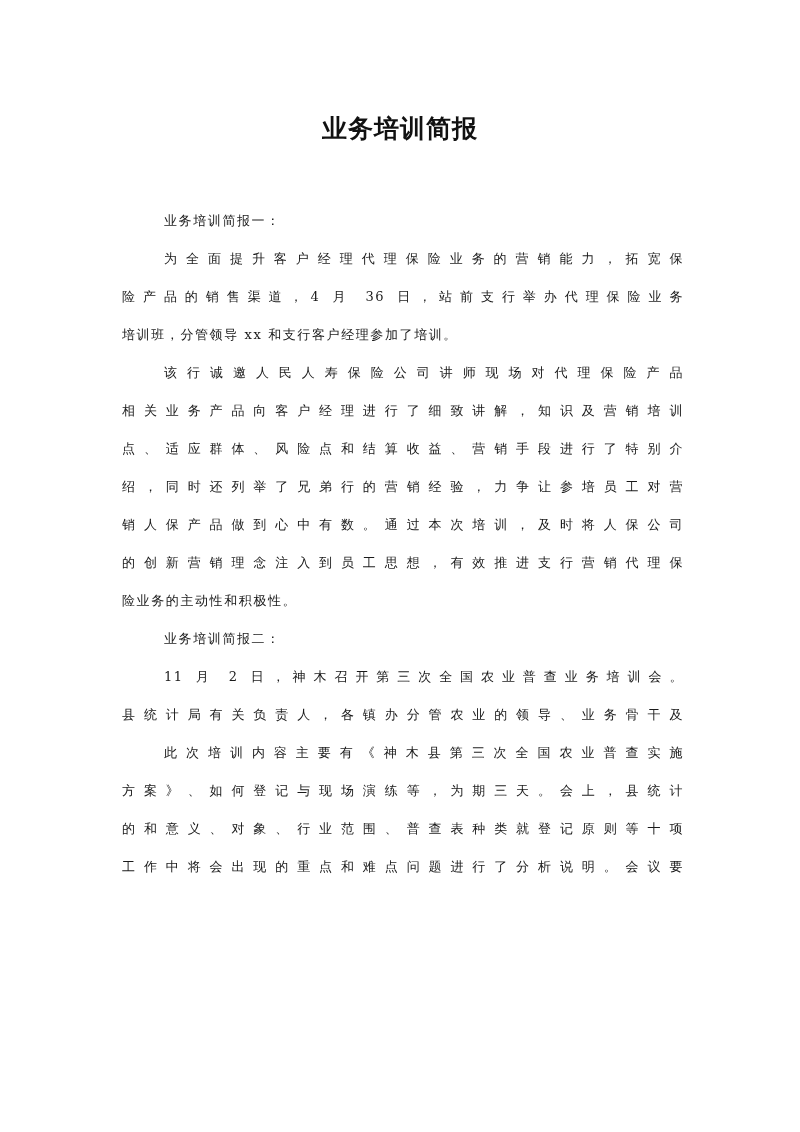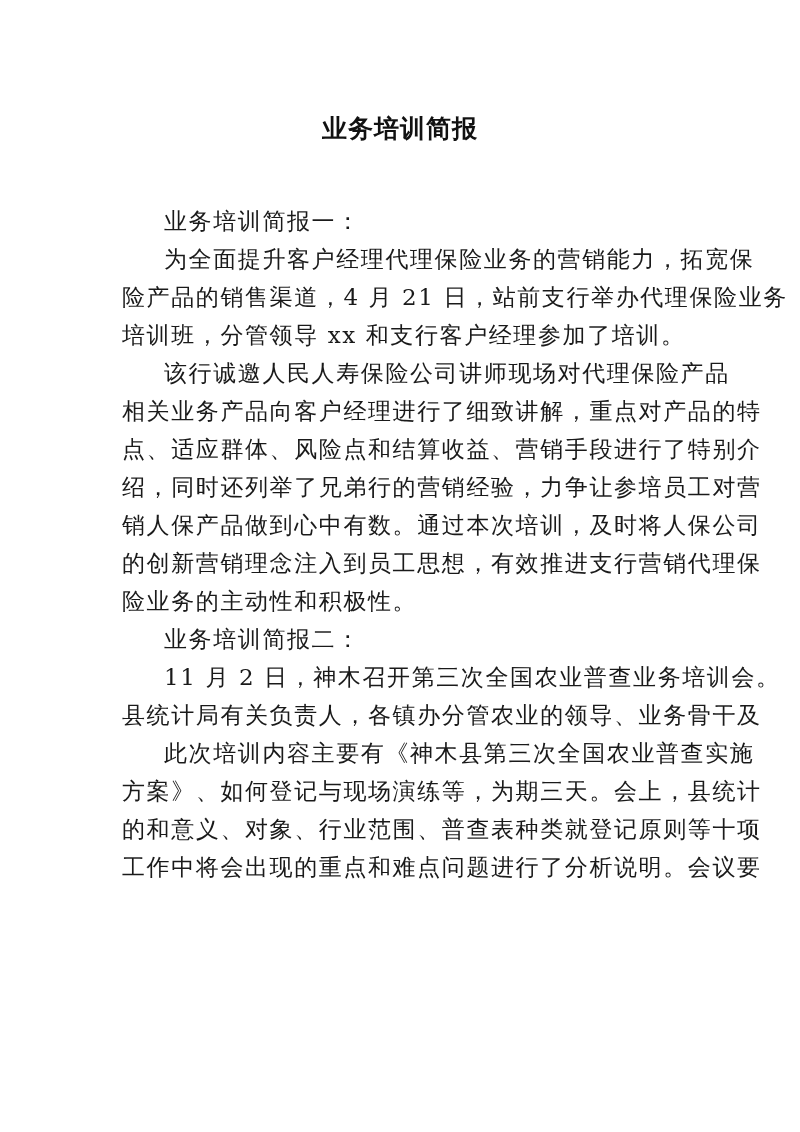--- a/index.html
+++ b/index.html
@@ -3,37 +3,37 @@
 <meta charset="utf-8">
 <style>
   html, body { margin: 0; padding: 0; background: #ffffff; }
   body { width: 800px; height: 1132px; position: relative; overflow: hidden;
          font-family: "DejaVu Serif", "Liberation Serif", serif; color: #1a1a1a; }
   .page { position: absolute; left: 0; top: 14px; width: 800px; height: 1132px; background: #fff; }
   .title { position: absolute; top: 98px; left: 0; width: 800px; text-align: center;
            font-family: "DejaVu Sans", "Liberation Sans", sans-serif; font-weight: bold;
            font-size: 25px; letter-spacing: 1px; color: #111; }
   .body { position: absolute; left: 122px; top: 188px; width: 562px; }
-  .line { height: 38px; line-height: 38px; font-size: 23px; white-space: nowrap;
+  .line { height: 38px; line-height: 38px; font-size: 13px; white-space: nowrap;
           letter-spacing: 1.6px; text-align: justify; text-align-last: justify; }
   .line.indent { padding-left: 42px; }
   .line.last { text-align-last: left; }
 </style>
 </head>
 <body>
 
 <div class="page">
   <div class="title">业务培训简报</div>
   <div class="body" id="body">
       <div class="line indent last">业务培训简报一：</div>
       <div class="line indent">为全面提升客户经理代理保险业务的营销能力，拓宽保</div>
-      <div class="line">险产品的销售渠道，4 月 21 日，站前支行举办代理保险业务</div>
+      <div class="line">险产品的销售渠道，4 月 36 日，站前支行举办代理保险业务</div>
       <div class="line last">培训班，分管领导 xx 和支行客户经理参加了培训。</div>
       <div class="line indent">该行诚邀人民人寿保险公司讲师现场对代理保险产品</div>
-      <div class="line">相关业务产品向客户经理进行了细致讲解，重点对产品的特</div>
+      <div class="line">相关业务产品向客户经理进行了细致讲解，知识及营销培训</div>
       <div class="line">点、适应群体、风险点和结算收益、营销手段进行了特别介</div>
       <div class="line">绍，同时还列举了兄弟行的营销经验，力争让参培员工对营</div>
       <div class="line">销人保产品做到心中有数。通过本次培训，及时将人保公司</div>
       <div class="line">的创新营销理念注入到员工思想，有效推进支行营销代理保</div>
       <div class="line last">险业务的主动性和积极性。</div>
       <div class="line indent last">业务培训简报二：</div>
       <div class="line indent">11 月 2 日，神木召开第三次全国农业普查业务培训会。</div>
       <div class="line">县统计局有关负责人，各镇办分管农业的领导、业务骨干及</div>
       <div class="line indent">此次培训内容主要有《神木县第三次全国农业普查实施</div>
       <div class="line">方案》、如何登记与现场演练等，为期三天。会上，县统计</div>

